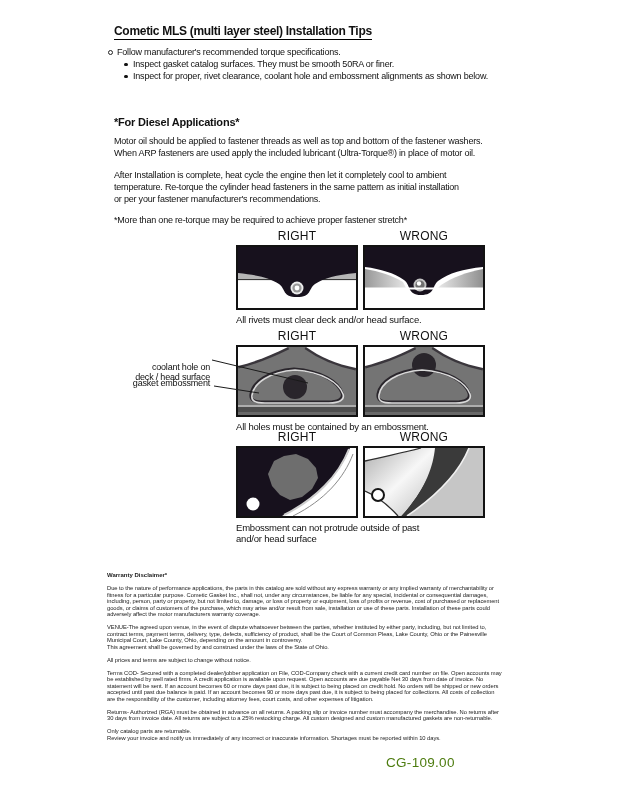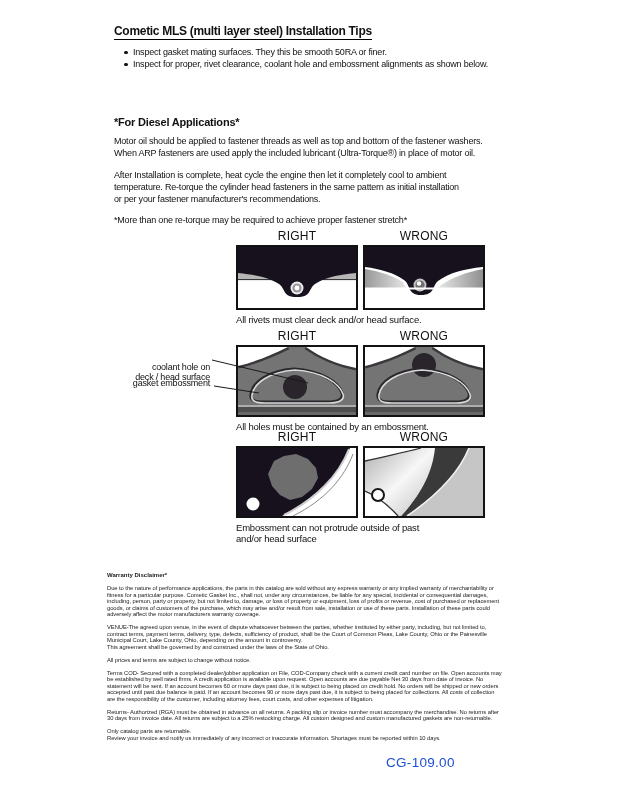--- a/index.html
+++ b/index.html
@@ -35,21 +35,21 @@
   
   .ann{position:absolute;left:96px;width:114px;text-align:right;font-size:9px;line-height:9.5px;
        letter-spacing:-0.2px;white-space:pre-line;}
   .ann1{top:363px;} .ann2{top:379px;}
   .leaders{position:absolute;left:96px;top:330px;pointer-events:none;}
   
   .warranty{position:absolute;left:107px;top:572px;width:424px;color:#222;}
   .warranty h3{margin:0 0 7px 0;font-size:6px;font-weight:bold;}
   .warranty p{margin:0 0 6.5px 0;font-size:5.8px;line-height:6.5px;letter-spacing:-0.05px;white-space:pre-line;}
   
-  .footer-code{position:absolute;left:386px;top:755px;font-size:13.5px;letter-spacing:0.3px;color:#1d4ed8;}
+  .footer-code{position:absolute;left:386px;top:755px;font-size:13.5px;letter-spacing:0.3px;color:#4d7c0f;}
 </style>
 </head>
 <body>
 
 <svg width="0" height="0" style="position:absolute">
   <defs>
     <linearGradient id="gwL" x1="0" y1="0" x2="1" y2="0">
       <stop offset="0" stop-color="#989898"></stop>
         <stop offset="1" stop-color="#e6e6e6"></stop>
     </linearGradient>
@@ -63,21 +63,22 @@
         <stop offset="1" stop-color="#bdbdbd"></stop>
     </linearGradient>
   </defs>
 </svg>
 
 <div class="page">
 
   <div class="title">Cometic MLS (multi layer steel) Installation Tips</div>
 
   <ul class="tips">
-    <li class="sub"><span class="b-dot"></span><span>Inspect gasket mating surfaces.  They this be smooth 50RA or finer.</span></li>
+    <li><span class="b-circ"></span><span>Follow manufacturer's recommended torque specifications.</span></li>
+    <li class="sub"><span class="b-dot"></span><span>Inspect gasket catalog surfaces.  They must be smooth 50RA or finer.</span></li>
     <li class="sub"><span class="b-dot"></span><span>Inspect for proper, rivet clearance, coolant hole and embossment alignments as shown below.</span></li>
   </ul>
 
   <div class="diesel">
     <h2>*For Diesel Applications*</h2>
     <p>Motor oil should be applied to fastener threads as well as top and bottom of the fastener washers.
 When ARP fasteners are used apply the included lubricant (Ultra-Torque®) in place of motor oil.</p>
     <p>After Installation is complete, heat cycle the engine then let it completely cool to ambient
 temperature. Re-torque the cylinder head fasteners in the same pattern as initial installation
 or per your fastener manufacturer's recommendations.</p>

